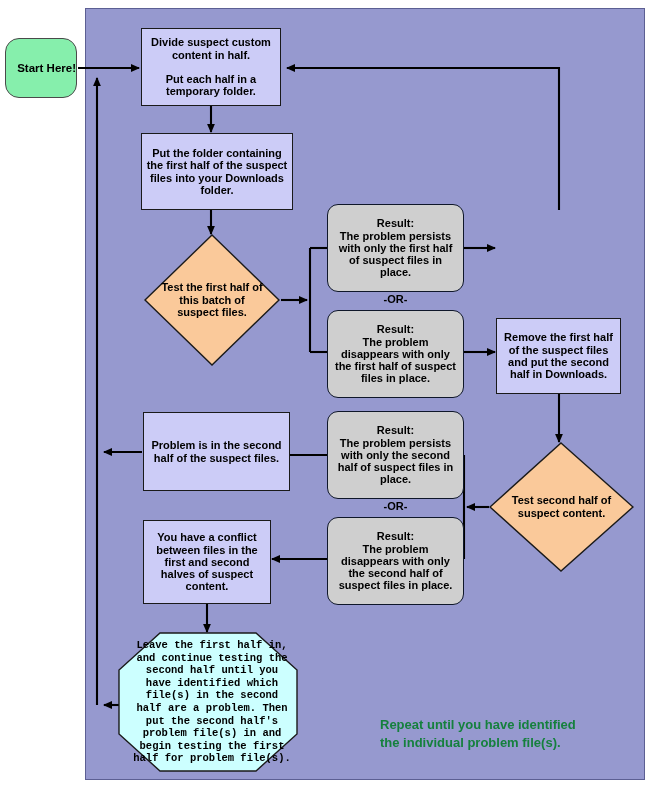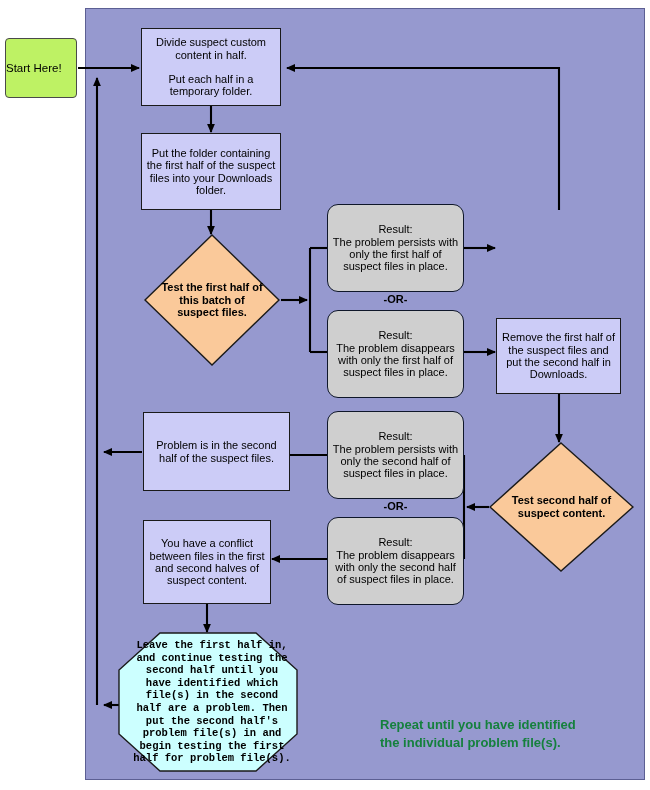--- a/index.html
+++ b/index.html
@@ -10,25 +10,25 @@
   .panel{
     position:absolute;left:85px;top:8px;width:560px;height:772px;
     background:#9699cf;border:1px solid #5c5f93;box-sizing:border-box;
   }
 
   
   #wires{position:absolute;left:0;top:0;width:650px;height:790px;}
 
   
   .node{position:absolute;box-sizing:border-box;display:flex;align-items:center;
-        justify-content:flex-start;text-align:center;color:#000;font-weight:normal;
+        justify-content:flex-end;text-align:center;color:#000;font-weight:bold;
         line-height:1.12;}
 
   .rect{background:#ccccf7;border:1px solid #1a1a1a;font-size:11px;padding:3px 4px;}
-  .start{background:#bef264;border:1px solid #4a4a4a;border-radius:4px;font-size:11.5px;}
+  .start{background:#86efac;border:1px solid #4a4a4a;border-radius:14px;font-size:11.5px;}
   .result{background:#cfcfcf;border:1px solid #0f172a;border-radius:11px;font-size:11px;padding:2px 4px;}
   .diamondwrap{position:absolute;}
   .diamondwrap svg{position:absolute;left:0;top:0;}
   .diamondtext{position:absolute;left:0;top:0;width:100%;height:100%;
     display:flex;align-items:center;justify-content:center;text-align:center;
     font-size:11px;font-weight:bold;color:#000;line-height:1.15;padding:0 16px;box-sizing:border-box;}
   .octwrap{position:absolute;}
   .octwrap svg{position:absolute;left:0;top:0;}
   .octtext{position:absolute;left:4px;top:0;width:100%;height:100%;
     display:flex;align-items:center;justify-content:center;text-align:center;
@@ -96,21 +96,21 @@
   <div class="node start" style="left:5px;top:38px;width:72px;height:60px;">
     <span class="ml">Start Here!</span>
   </div>
 
   <div class="node rect" style="left:141px;top:28px;width:140px;height:78px;">
     <span class="ml">Divide suspect custom content  in half.
 
 Put each half in a temporary folder.</span>
   </div>
 
-  <div class="node rect" style="left:141px;top:133px;width:140px;height:77px;">
+  <div class="node rect" style="left:141px;top:133px;width:152px;height:77px;">
     <span class="ml">Put the folder containing the first half of the suspect files into your Downloads folder.</span>
   </div>
 
   <div class="diamondwrap" style="left:144px;top:234px;width:136px;height:132px;">
     <svg width="136" height="132" viewBox="0 0 136 132" xmlns="http://www.w3.org/2000/svg">
       <polygon points="68,1 135,66 68,131 1,66" fill="#fac99a" stroke="#1a1a1a" stroke-width="1.4"></polygon>
     </svg>
     <div class="diamondtext ml">Test the first half of this batch of suspect files.</div>
   </div>
 

